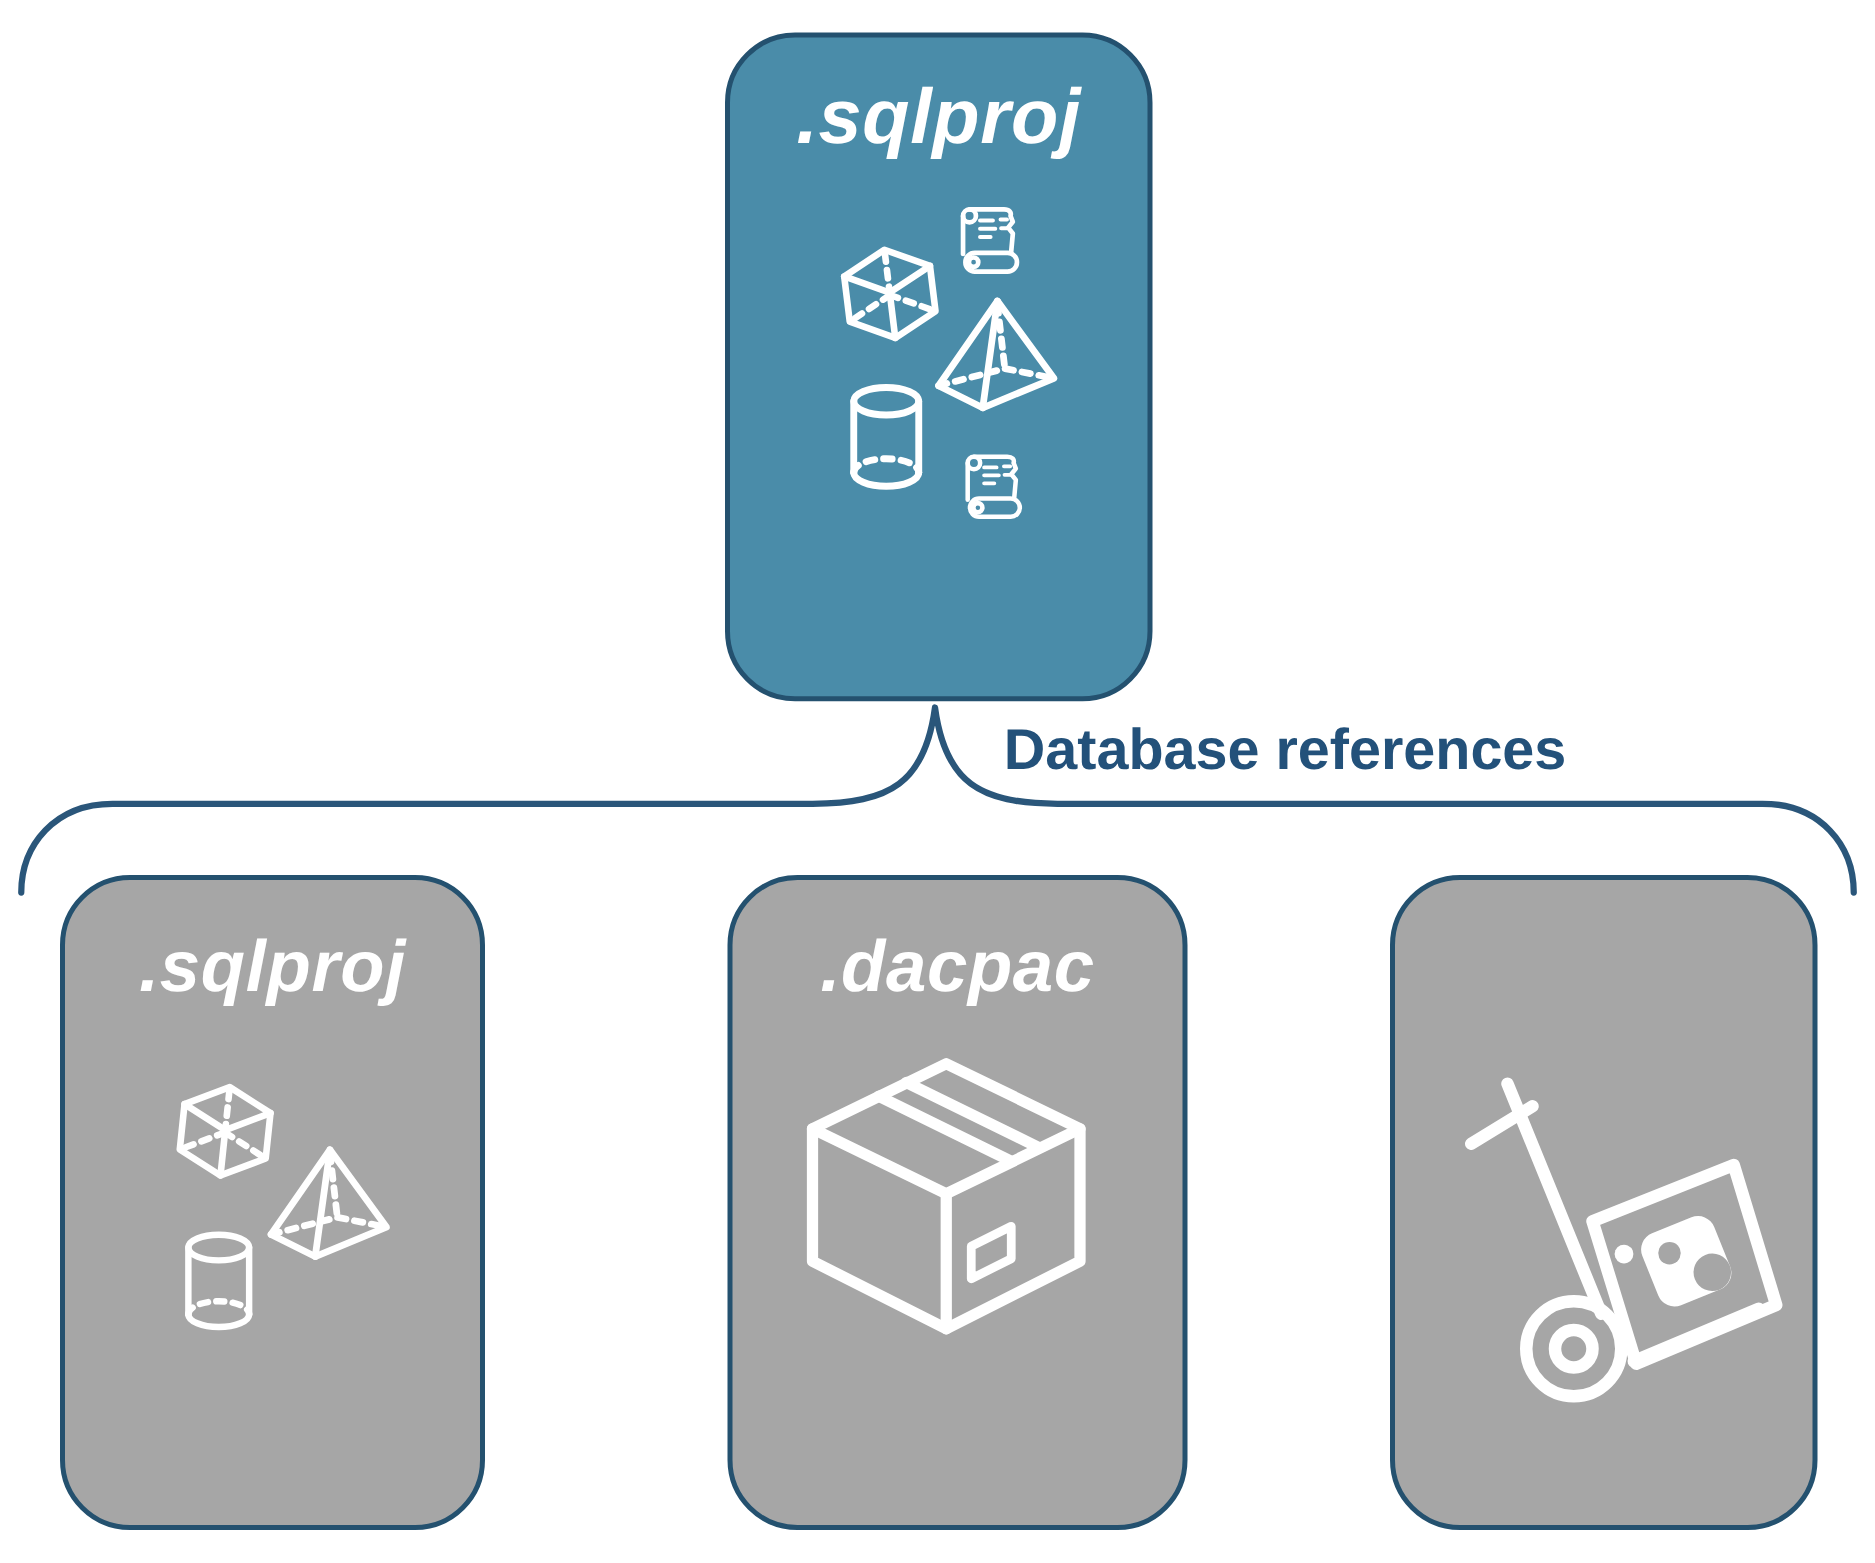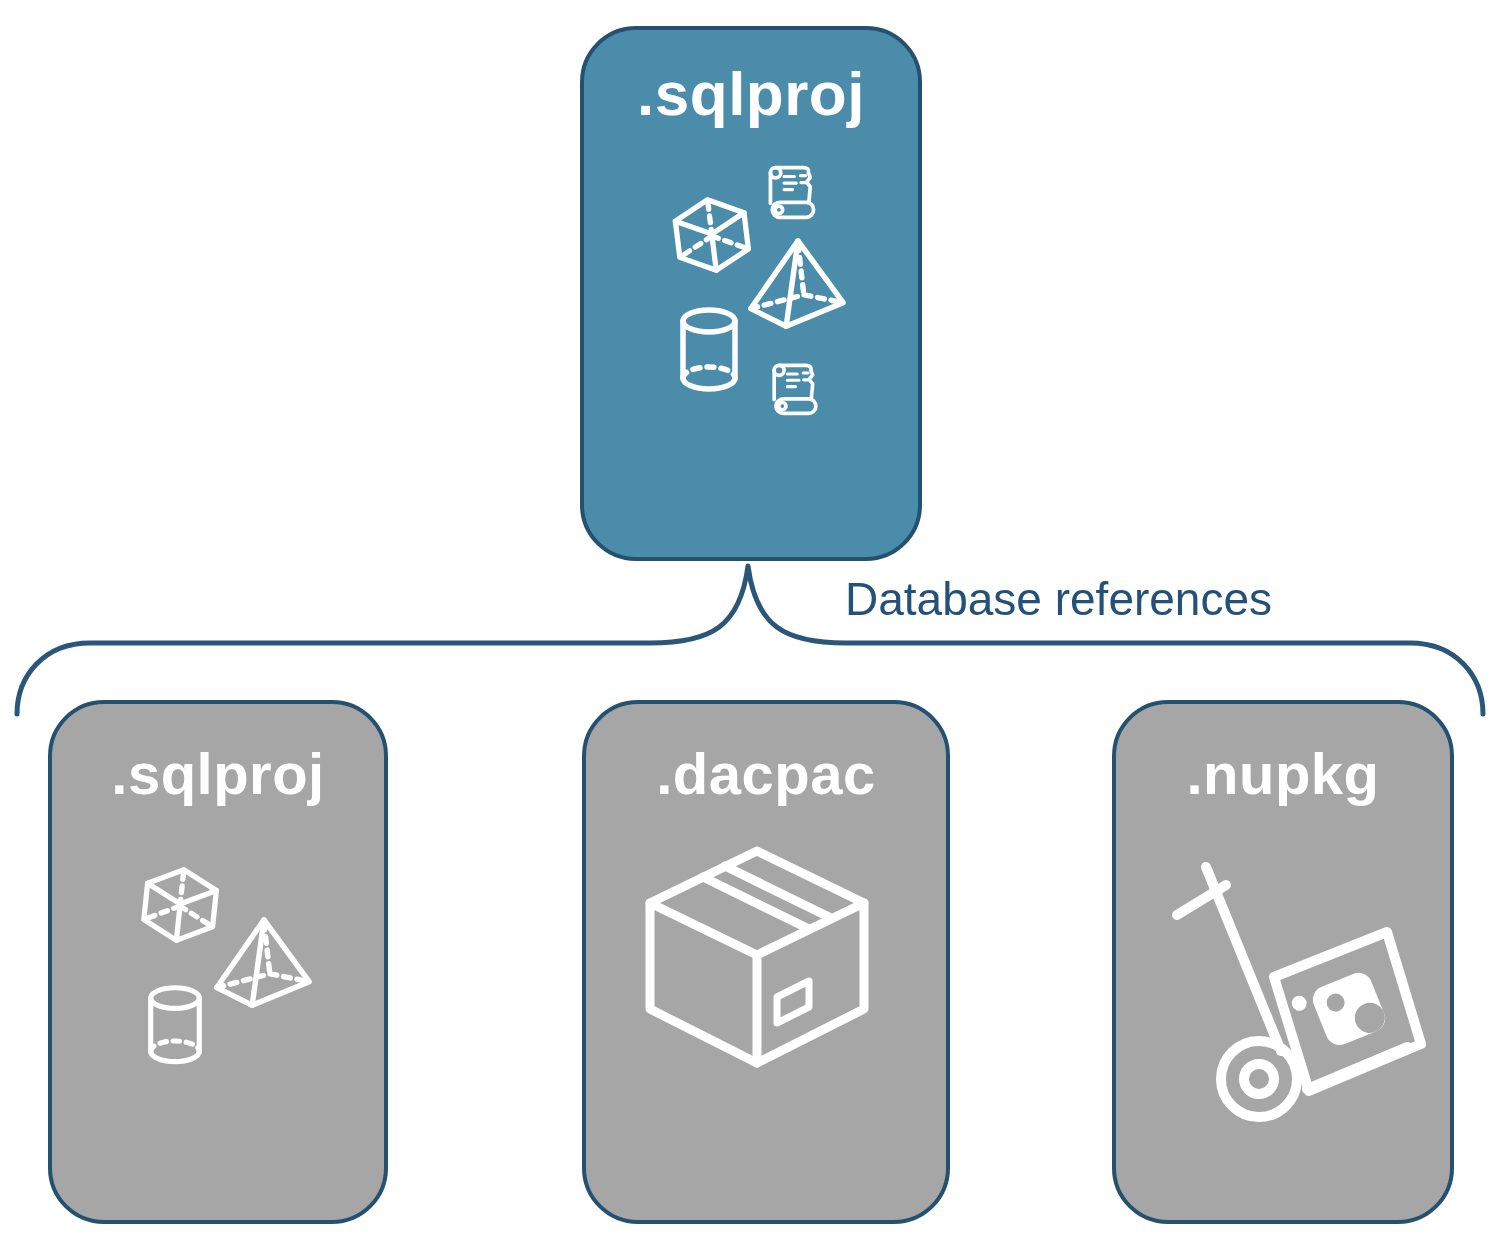--- a/index.html
+++ b/index.html
@@ -10,33 +10,33 @@
   }
   .node{
     position:absolute;box-sizing:border-box;
     border:4px solid var(--node-border);
     border-radius:56px;
   }
   .node.accent{background:var(--accent-fill);}
   .node.gray{background:var(--gray-fill);}
   .node-title{
     display:block;text-align:center;
-    color:var(--icon);font-weight:bold;letter-spacing:0.5px;
+    color:var(--icon);font-weight:bold;letter-spacing:0.5px;font-style:italic;
   }
   .accent .node-title{margin-top:28px;font-size:62px;}
   .gray .node-title{margin-top:36px;font-size:58px;}
   .icon{position:absolute;}
   .icon svg{display:block;width:100%;height:100%;overflow:visible;}
   .stroke{fill:none;stroke:var(--icon);stroke-linecap:round;stroke-linejoin:round;}
   .dashed{stroke-dasharray:7 7;}
   #brace{position:absolute;left:0;top:0;pointer-events:none;}
   #connector-label{
     position:absolute;left:803px;top:576px;
-    font-size:46px;font-weight:normal;color:var(--label-text);
-    white-space:nowrap;line-height:1;margin-left:42px;
+    font-size:46px;font-weight:bold;color:var(--label-text);
+    white-space:nowrap;line-height:1;
   }
 </style>
 </head>
 <body>
 
 <div id="canvas">
 
   <div class="node accent" style="left:580px;top:26px;width:342px;height:535px;">
     <span class="node-title">.sqlproj</span>
 
@@ -152,21 +152,20 @@
           <path d="M13 64 V170 L120 224 L227 170 V64"></path>
           <path d="M120 116 V224"></path>
           <path d="M66 38 L172 90 M88 27 L194 79"></path>
           <path d="M172 142 L140 158 V184 L172 168 Z" stroke-width="7"></path>
         </g>
       </svg>
     </div>
   </div>
 
   <div class="node gray" style="left:1112px;top:700px;width:342px;height:524px;">
-    <span class="node-title">.nupkg</span>
 
     <div class="icon" style="left:53px;top:155px;width:255px;height:265px;">
       <svg viewBox="0 0 255 265">
         <g class="stroke" stroke-width="10">
           <path d="M8 56 L57 26"></path>
           <path d="M37 8 L112 192"></path>
           <circle cx="90" cy="220" r="38"></circle>
           <circle cx="90" cy="220" r="15"></circle>
           <path d="M138 230 L238 188"></path>
           <path d="M105 118 L218 73 L252 185 L140 232 Z"></path>

